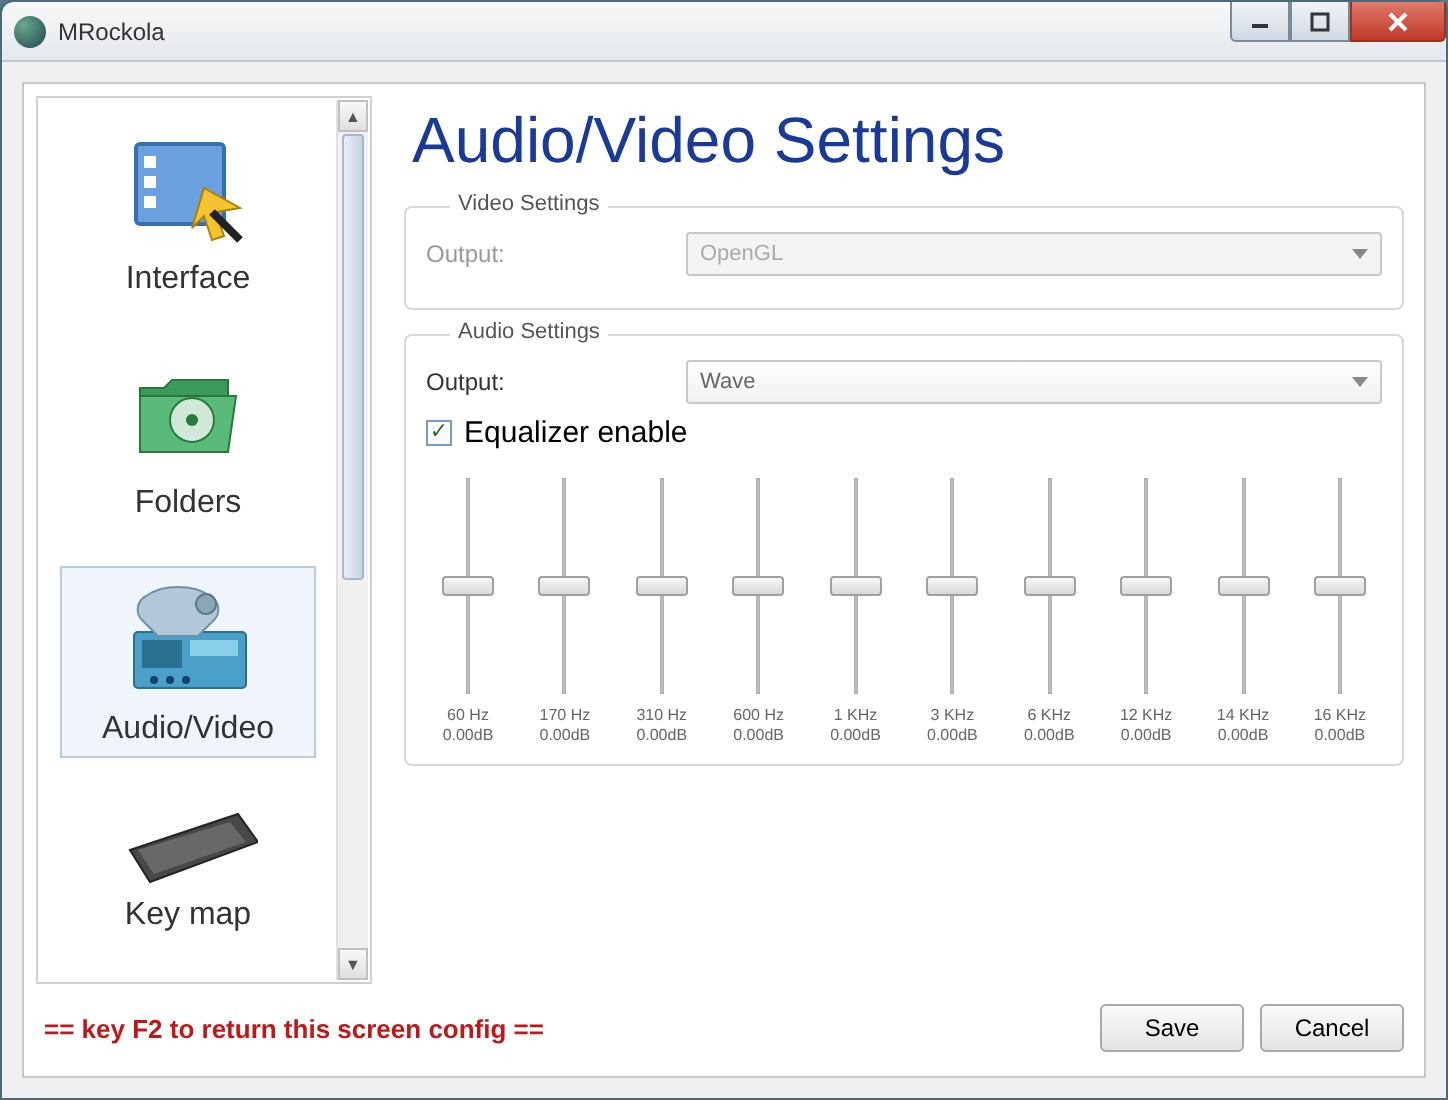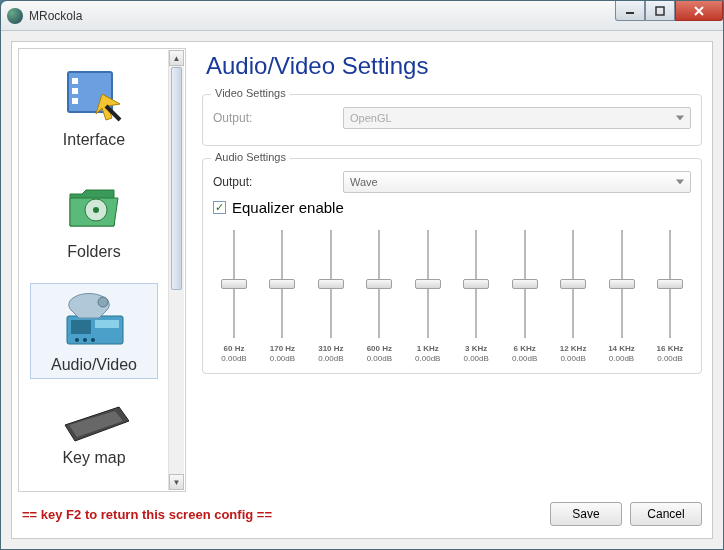--- a/index.html
+++ b/index.html
@@ -19,38 +19,38 @@
   .sidebar { position: absolute; inset: 2px 18px 2px 2px; overflow: hidden; display: flex; flex-direction: column; align-items: center; padding-top: 8px; }
   .scrollbar { position: absolute; right: 1px; top: 1px; bottom: 1px; width: 16px; background: #f0f0f0; border-left: 1px solid #e0e0e0; }
   .scroll-arrow { height: 16px; background: linear-gradient(#f8f8f8,#e0e0e0); border: 1px solid #c0c0c0; display:flex; align-items:center; justify-content:center; font-size:8px; color:#555;}
   .scroll-track { position:absolute; top:17px; bottom:17px; left:0; right:0; }
   .scroll-thumb { position:absolute; left:2px; right:2px; top:0; height:55%; background: linear-gradient(to right,#e8eef6,#c8d4e2); border:1px solid #a8b8c8; border-radius:2px; }
   .nav-item { width: 128px; text-align: center; margin-bottom: 18px; padding: 4px 0; cursor: pointer; }
   .nav-item.selected { background: #f0f5fb; border: 1px solid #b8cde8; }
   .nav-icon { width: 70px; height: 64px; margin: 0 auto 4px; display:flex; align-items:center; justify-content:center; }
   .nav-label { font-size: 16px; color: #333; }
   .main { position: absolute; left: 190px; right: 10px; top: 6px; bottom: 46px; }
-  .page-title { font-size: 24px; color: #1a3a9a; font-weight: 400; margin: 4px 0 14px 4px; }
+  .page-title { font-size: 32px; color: #1a3a9a; font-weight: 400; margin: 4px 0 14px 4px; }
   .group { border: 1px solid #d8d8d8; border-radius: 4px; padding: 12px 10px 10px; margin-bottom: 12px; position: relative; }
-  .group-title { position: absolute; top: -8px; left: 8px; background: #fff; padding: 0 4px; font-size: 11px; color: #555; }
+  .group-title { position: absolute; top: -8px; left: 22px; background: #fff; padding: 0 4px; font-size: 11px; color: #555; }
   .row { display: flex; align-items: center; margin-bottom: 6px; }
   .row-label { width: 130px; font-size: 12px; color: #333; }
   .row-label.disabled { color: #9a9a9a; }
   .select { flex: 1; height: 22px; border: 1px solid #c8c8c8; background: linear-gradient(#fff,#f0f0f0); padding: 0 22px 0 6px; font-size: 11px; color: #666; display:flex; align-items:center; position:relative; border-radius:2px; }
   .select::after { content:""; position:absolute; right:6px; top:50%; width:0; height:0; border-left:4px solid transparent; border-right:4px solid transparent; border-top:5px solid #888; transform:translateY(-50%); }
   .select.disabled { background:#f4f4f4; color:#aaa; }
   .chk-row { display:flex; align-items:center; font-size:15px; margin: 6px 0 10px 0; }
   .chk { width:13px; height:13px; border:1px solid #7a9ac0; background:#fff; margin-right:6px; display:flex; align-items:center; justify-content:center; }
   .chk::after { content:"✓"; font-size:11px; color:#2a6a2a; line-height:1; }
   .eq { display:flex; justify-content:space-between; padding: 4px 2px 0; }
   .eq-band { display:flex; flex-direction:column; align-items:center; width: 38px; }
   .slider { width: 24px; height: 108px; position:relative; }
   .slider-track { position:absolute; left:50%; top:0; bottom:0; width:2px; background:#c0c0c0; transform:translateX(-50%); box-shadow: inset 0 0 1px #888; }
   .slider-thumb { position:absolute; left:50%; width:26px; height:10px; background:linear-gradient(#f8f8f8,#d8d8d8); border:1px solid #a0a0a0; border-radius:2px; transform:translate(-50%,-50%); top:50%; }
-  .eq-freq { font-size:8px; color:#666; margin-top:6px; text-align:center; line-height:1.2;font-weight:bold; }
+  .eq-freq { font-size:8px; color:#666; margin-top:6px; text-align:center; line-height:1.2; }
   .eq-db { font-size:8px; color:#666; text-align:right; line-height:1.2; }
   .footer { position:absolute; left:10px; right:10px; bottom:10px; height:28px; display:flex; align-items:center;gap:39px; }
   .footer-msg { color:#c01818; font-weight:bold; font-size:13px; }
   .footer-btns { margin-left:auto; display:flex; gap:8px;align-items:center; }
   .btn { min-width:72px; height:24px; border:1px solid #a8a8a8; background:linear-gradient(#fafafa,#e4e4e4); font-size:12px; border-radius:3px; display:flex; align-items:center; justify-content:center; cursor:pointer; }
 </style>
 </head>
 <body>
 
 <div class="window">

